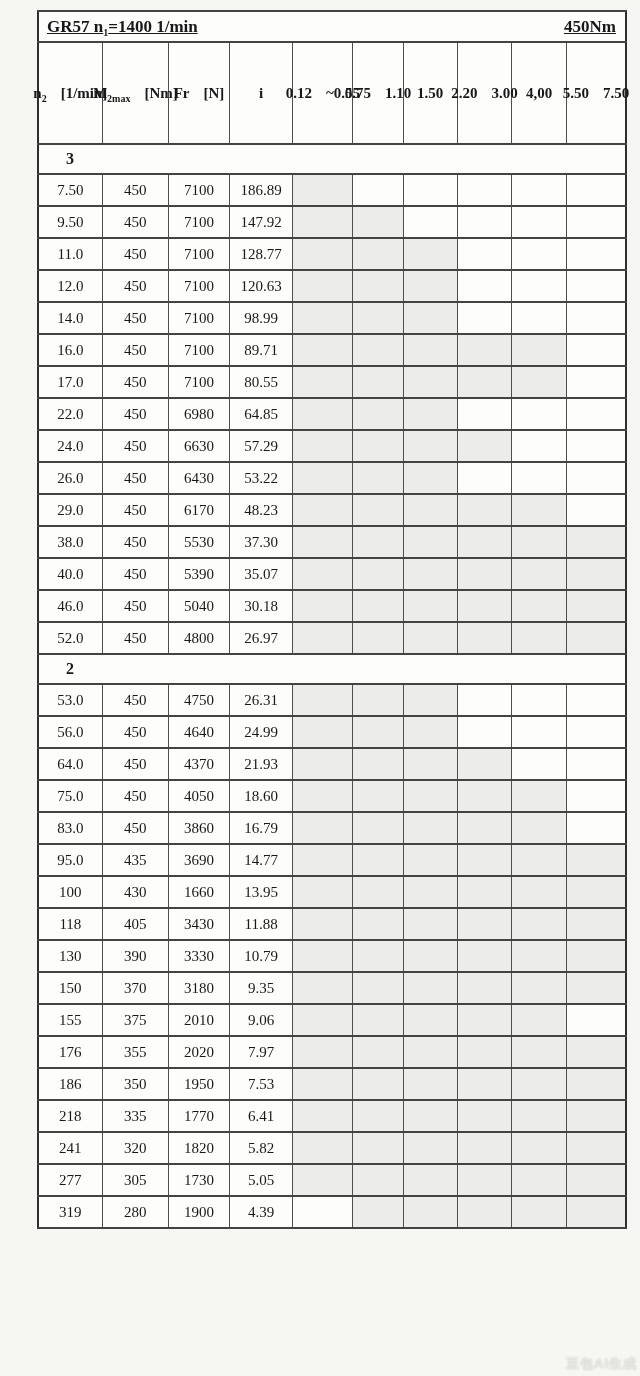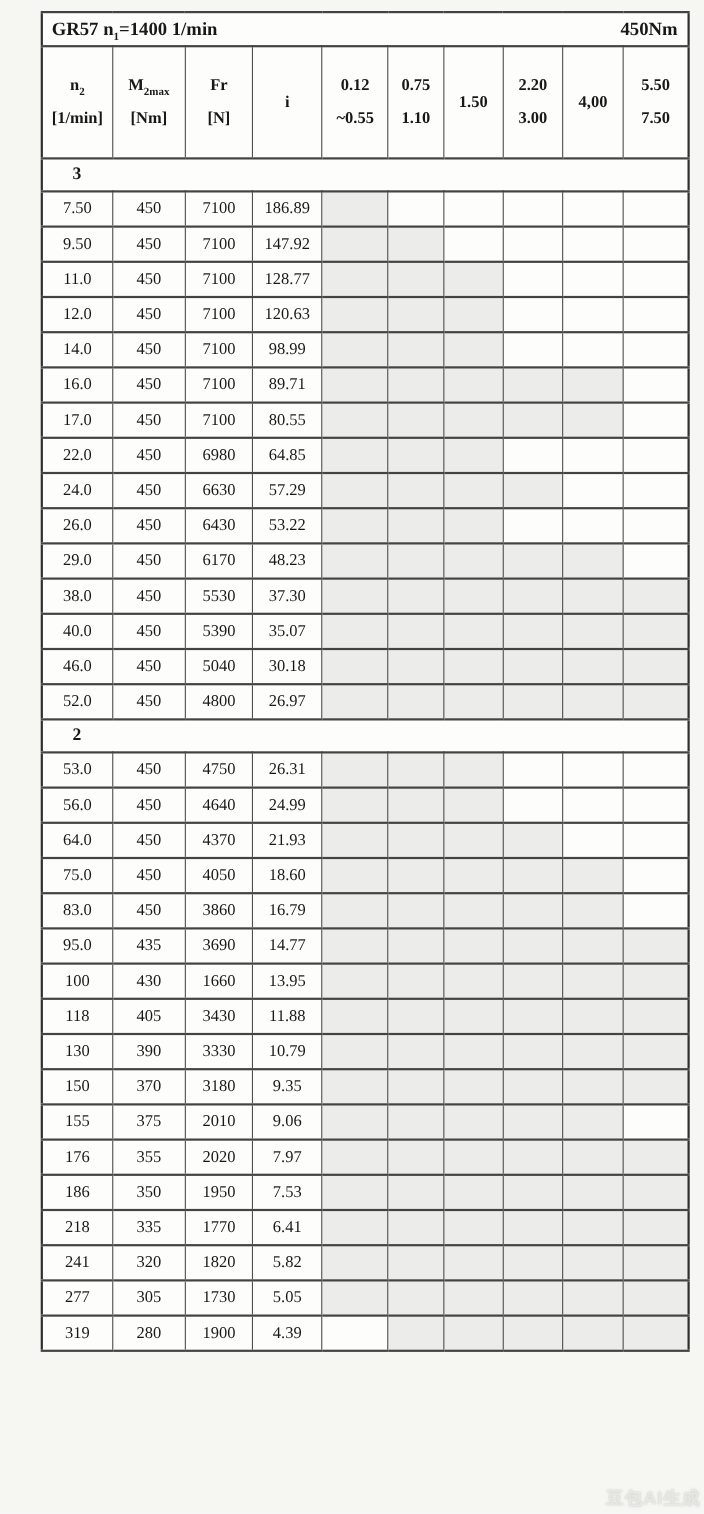--- a/index.html
+++ b/index.html
@@ -38,32 +38,32 @@
   tr.title-row td {
     height: 29px;
     font-weight: bold;
     font-size: 17px;
   }
   .title-flex {
     display: flex;
     justify-content: space-between;
     align-items: flex-end;
     padding: 0 9px 0 8px;
+    text-decoration: underline;
   }
   sub { font-size: 10px; line-height: 0; }
   sub:empty { display: none; }
 
   tr.header-row td {
     height: 100px;
     font-weight: bold;
     font-size: 15px;
   }
   .ph {
     display: flex;
-    flex-direction: column;
     justify-content: center;
     align-items: center;
     gap: 14px;
     line-height: 1.1;
   }
   .ph span:empty { display: none; }
 
   tr.section-row td {
     text-align: left;
     padding-left: 27px;
@@ -72,21 +72,21 @@
     height: 28px;
   }
   td.sh { background: #ececea; }
   td.power-cell { background: #fdfdfc; }
   td.power-cell.sh { background: #ececea; }
 
   .watermark {
     position: absolute;
     right: 3px;
     bottom: 3px;
-    font-size: 16px;
+    font-size: 13px;
     font-weight: bold;
     letter-spacing: 1px;
     color: rgba(235, 235, 230, 0.85);
     text-shadow: 0 0 2px rgba(150, 150, 150, 0.55);
     font-family: "Liberation Sans", "DejaVu Sans", sans-serif;
     z-index: 5;
     pointer-events: none;
   }
 </style>
 </head>

